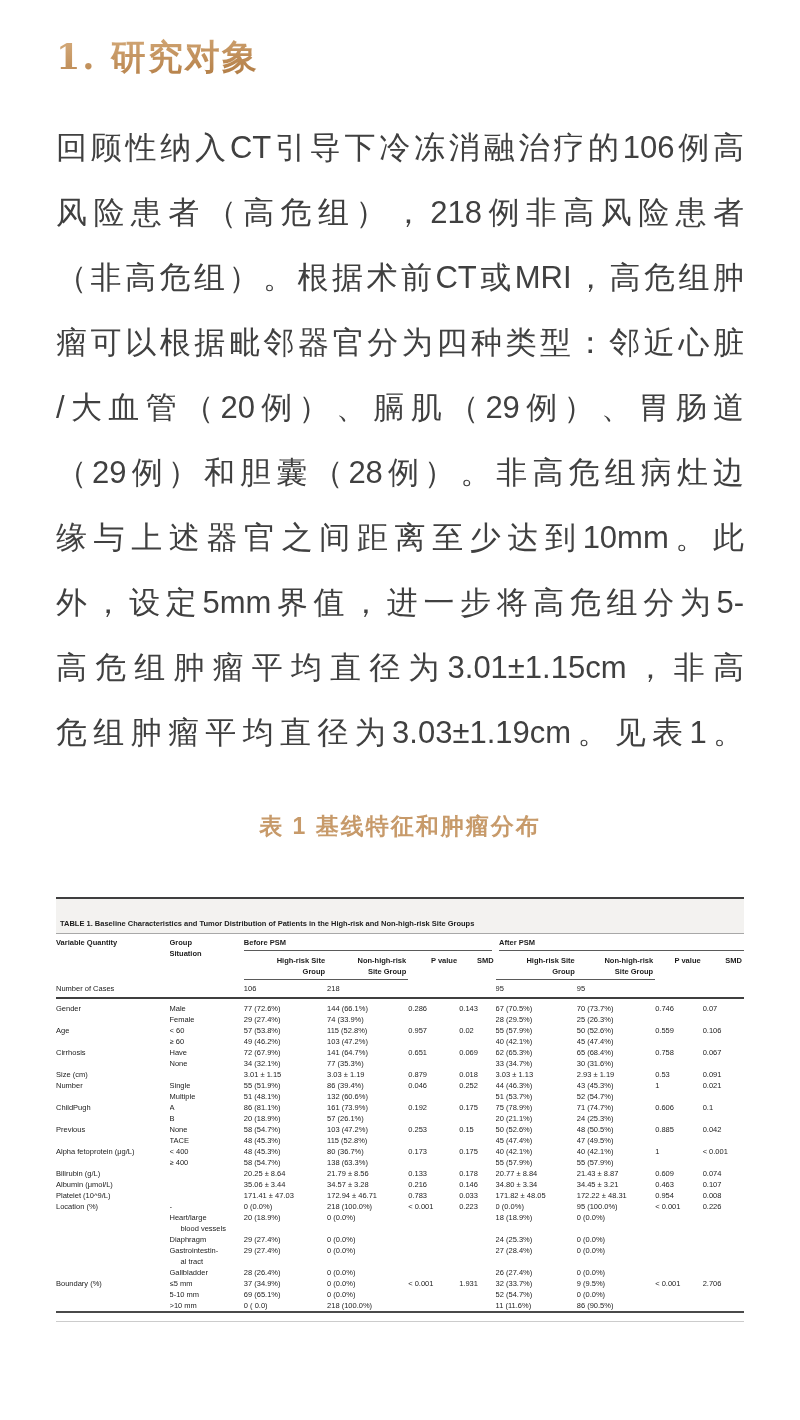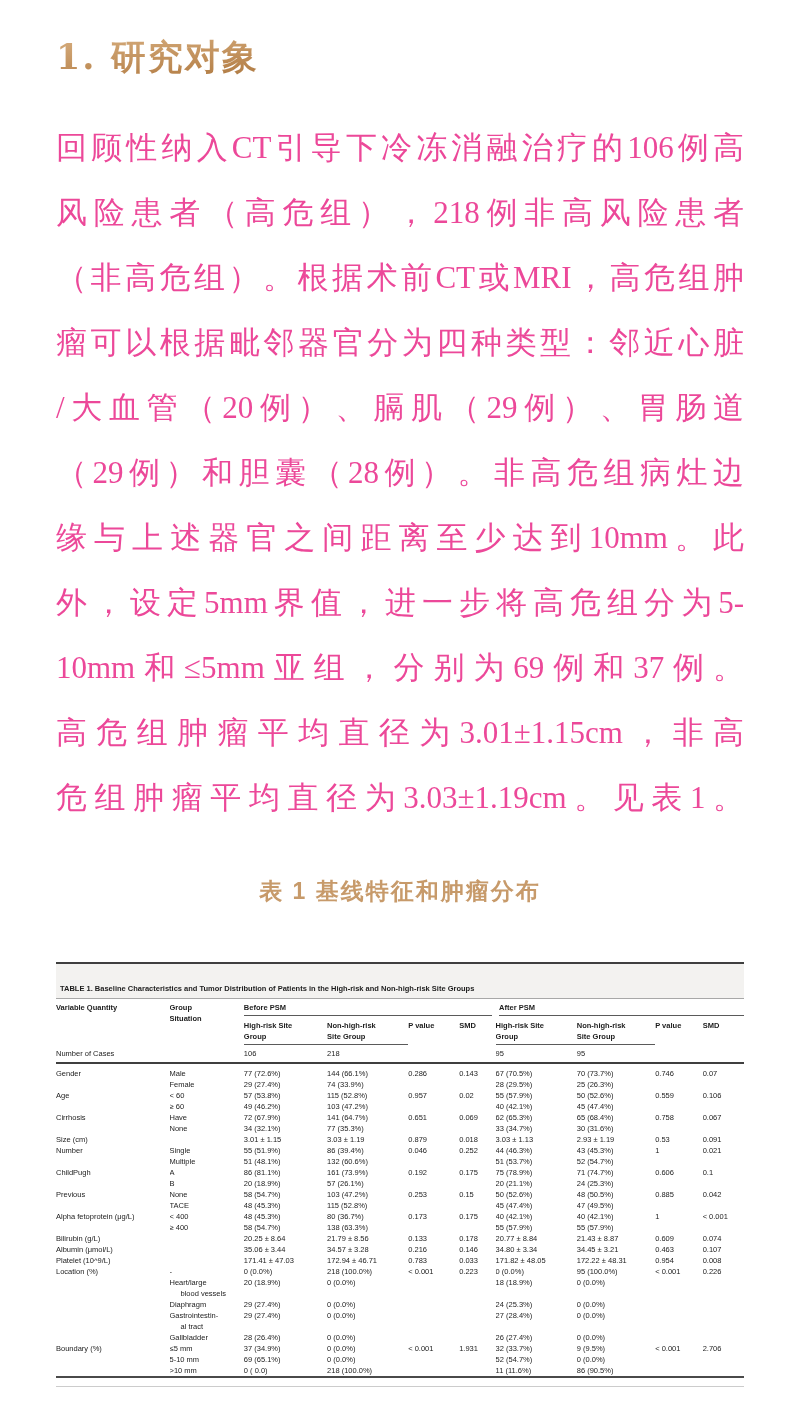--- a/index.html
+++ b/index.html
@@ -15,24 +15,23 @@
     letter-spacing:2px;
     background:linear-gradient(175deg,#d4aa7a 10%,#b9854e 75%,#a8763f 100%);
     -webkit-background-clip:text; background-clip:text;
     color:transparent;
     display:inline-block;
   }
 
   .para { margin-top:34px; }
   .para .line {
     height:65px; line-height:65px;
-    font-size:31px; color:#ec4899;
+    font-size:31px; color:#404040;
     text-align:justify; text-align-last:justify;
     white-space:nowrap;
-    font-family:Liberation Serif, serif;
   }
 
   .caption {
     margin-top:46px;
     text-align:center;
     font-size:23px; font-weight:bold; letter-spacing:2px;
     color:#c79a6a;
   }
 
   .tablewrap { margin-top:55px; width:688px; font-size:7.5px; color:#1c1c1c; }
@@ -47,21 +46,21 @@
   table { width:100%; border-collapse:collapse; table-layout:fixed; }
   th, td {
     text-align:left; vertical-align:top;
     font-size:7.5px; line-height:11px;
     padding:0 2px 0 0; font-weight:normal;
     overflow:hidden;
   }
   thead th { font-weight:bold; white-space:pre-line; padding-top:3px; }
   th.spanner { border-bottom:1px solid #5a5a5a; padding-bottom:2px; }
   th.gapr { border-right:7px solid #ffffff; }
-  tr.subhdr th { padding-top:4px; padding-bottom:2px; }
+  tr.subhdr th { padding-top:4px; padding-bottom:2px;text-align:right; }
   tr.subhdr th.rb { border-bottom:1px solid #5a5a5a; }
   tr.countrow td { border-bottom:2px solid #3f3f3f; padding:3px 0 3px 0; }
   tbody td { white-space:pre-line; }
   tbody tr:first-child td { padding-top:4px; }
   td.sit, th.sit { padding-left:11px; text-indent:-11px; }
   table { border-bottom:2px solid #4a4a4a; }
   .afterline { border-top:1px solid #cccccc; margin-top:8px; width:688px; }
 </style>
 </head>
 <body>
@@ -72,21 +71,20 @@
 
   <div class="para">
       <div class="line">回顾性纳入CT引导下冷冻消融治疗的106例高</div>
       <div class="line">风险患者（高危组），218例非高风险患者</div>
       <div class="line">（非高危组）。根据术前CT或MRI，高危组肿</div>
       <div class="line">瘤可以根据毗邻器官分为四种类型：邻近心脏</div>
       <div class="line">/大血管（20例）、膈肌（29例）、胃肠道</div>
       <div class="line">（29例）和胆囊（28例）。非高危组病灶边</div>
       <div class="line">缘与上述器官之间距离至少达到10mm。此</div>
       <div class="line">外，设定5mm界值，进一步将高危组分为5-</div>
-      <div class="line">10mm和≤5mm亚组，分别为69例和37例。</div>
       <div class="line">高危组肿瘤平均直径为3.01±1.15cm，非高</div>
       <div class="line">危组肿瘤平均直径为3.03±1.19cm。见表1。</div>
     </div>
 
   <div class="caption">表 1 基线特征和肿瘤分布</div>
 
   <div class="tablewrap">
     <div class="ttitle">TABLE 1.  Baseline Characteristics and Tumor Distribution of Patients in the High-risk and Non-high-risk Site Groups</div>
     <table>
       <colgroup>

